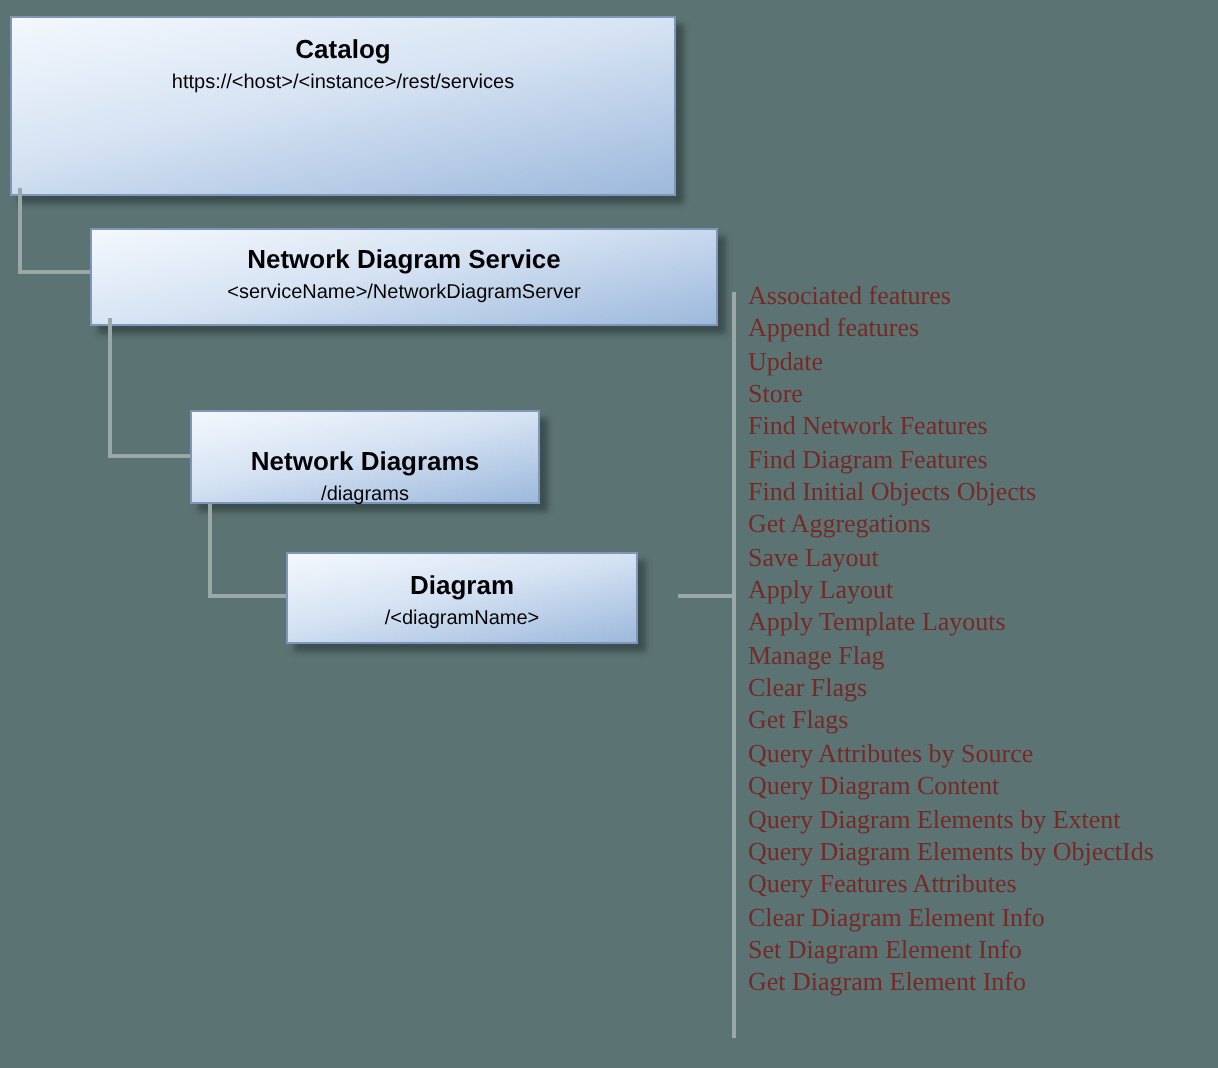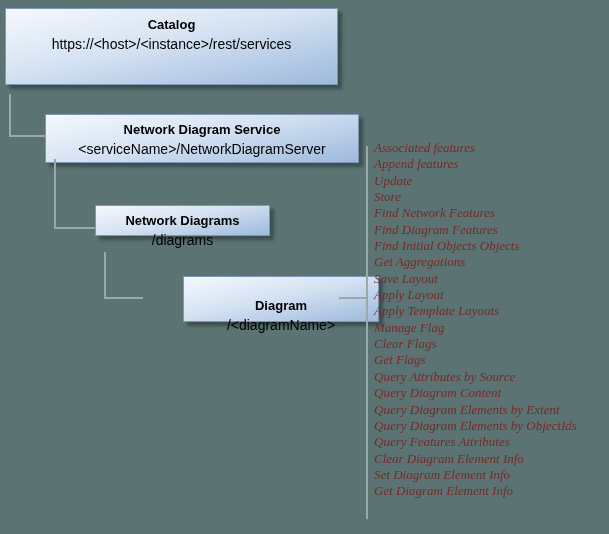--- a/index.html
+++ b/index.html
@@ -26,47 +26,46 @@
     box-shadow: 4px 4px 3px rgba(25, 35, 38, 0.45);
     text-align: center;
     color: #000;
   }
   .node-title {
     font-weight: bold;
     font-size: 13px;
     line-height: 1.35;
   }
   .node-line {
-    font-size: 14px;
+    font-size: 10px;
     line-height: 1.55;
   }
   .connector {
     position: absolute;
     background: #9aa8a6;
   }
   .ops-list {
     position: absolute;
     left: 374px;
     top: 140px;
     margin: 0;
     padding: 0;
     list-style: none;
     font-family: "Liberation Serif", serif;
-    font-style: italic;
     font-size: 13px;
     color: var(--op-color, #762a26);
   }
   .ops-list li {
     line-height: 16.35px;
     white-space: nowrap;
   }
-  .box-catalog   { left: 5px;   top: 8px;   width: 333px; height: 77px; padding-top: 7px; }
+  .box-catalog   { left: 5px;   top: 8px;   width: 333px; height: 90px; padding-top: 7px; }
   .box-service   { left: 45px;  top: 114px; width: 314px; height: 49px; padding-top: 6px; }
-  .box-diagrams  { left: 95px;  top: 205px; width: 175px; height: 31px; padding-top: 6px; }
-  .box-diagram   { left: 143px; top: 276px; width: 196px; height: 46px; padding-top: 20px; margin-left: 40px; }
+  .box-diagrams  { left: 95px;  top: 205px; width: 175px; height: 47px; padding-top: 16px; }
+  .box-diagram   { left: 143px; top: 276px; width: 176px; height: 46px; padding-top: 7px; }
 </style>
 </head>
 <body>
 
 <div class="stage">
 
   <div class="node-box box-catalog">
     <div class="node-title">Catalog</div>
     <div class="node-line">https://&lt;host&gt;/&lt;instance&gt;/rest/services</div>
   </div>

